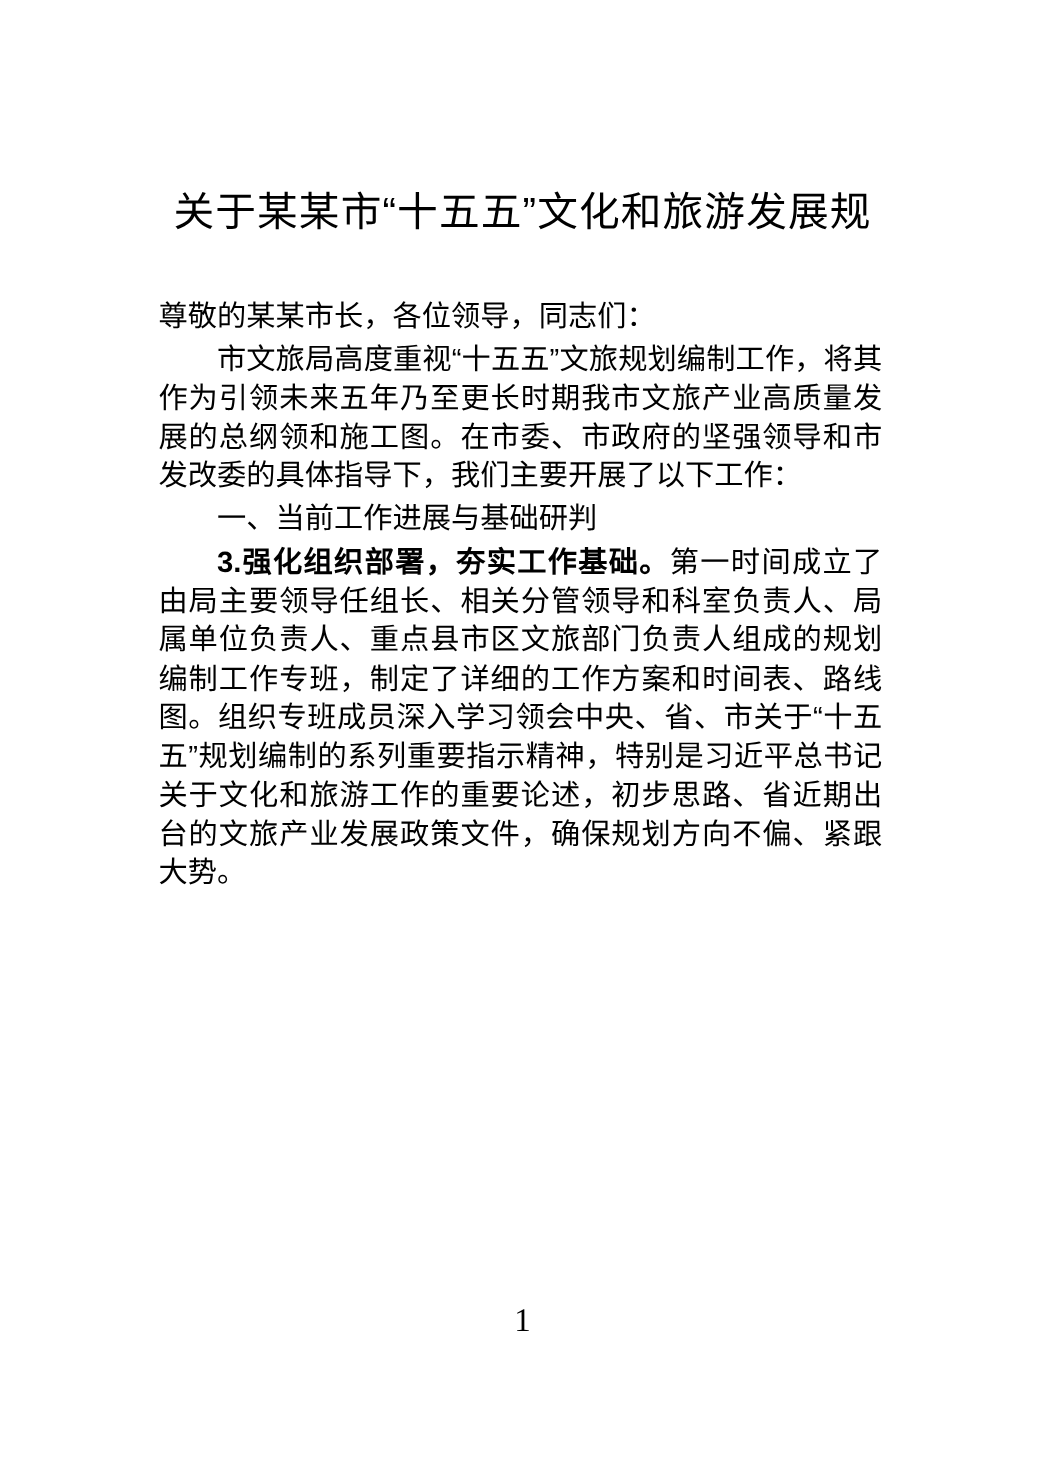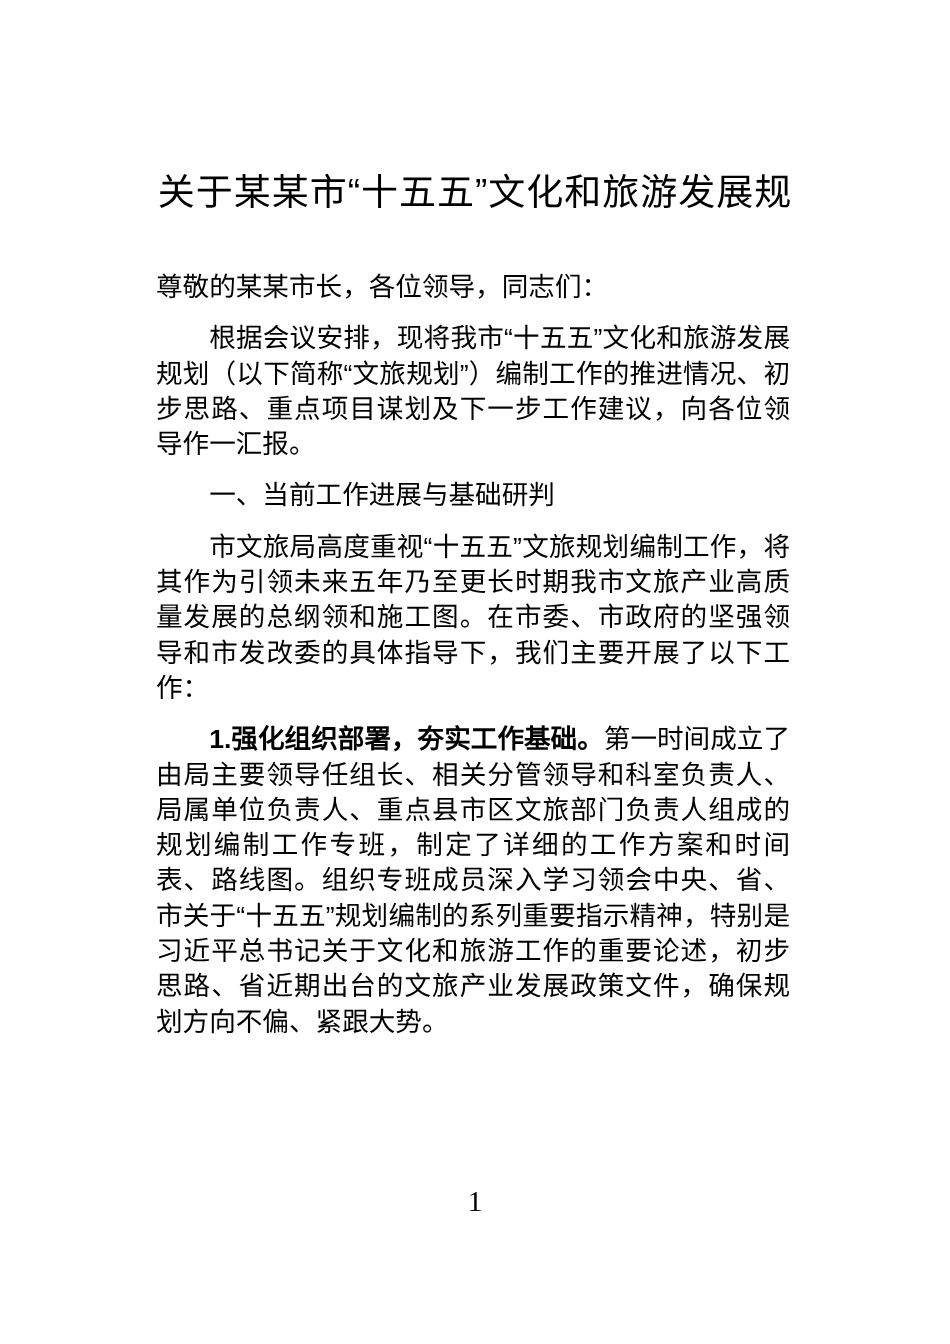--- a/index.html
+++ b/index.html
@@ -28,21 +28,21 @@
   .title-line { display: block; }
   .doc-body {
     margin: 44px 0 0 140px;
     width: 666px;
     font-size: 26.6px;
     line-height: 35.3px;
     text-align: justify;
     text-justify: inter-ideograph;
   }
   .para {
-    margin: 16px;
+    margin: 4px;
     padding: 0;
     text-indent: 2em;
   }
   .para.no-indent { text-indent: 0; }
   .bold-lead { font-weight: bold; }
   .page-number {
     position: absolute;
     left: 0;
     right: 0;
     top: 1184px;
@@ -59,26 +59,25 @@
 <div class="page">
 
   <h1 class="doc-title">
     <span class="title-line">关于某某市“十五五”文化和旅游发展规</span>
   </h1>
 
   <div class="doc-body">
 
     <p class="para no-indent"><span>尊敬的某某市长，各位领导，同志们：</span></p>
 
-    <p class="para"><span>根据会议安排，现将我市“十五五”文化和旅游发展规划（以下简称“文旅规划”）编制工作的推进情况、初步思路、重点项目谋划及下一步工作建议，向各位领导作一汇报。</span></p>
+
+    <p class="para"><span>市文旅局高度重视“十五五”文旅规划编制工作，将其作为引领未来五年乃至更长时期我市文旅产业高质量发展的总纲领和施工图。在市委、市政府的坚强领导和市发改委的具体指导下，我们主要开展了以下工作：</span></p>
 
     <p class="para"><span>一、当前工作进展与基础研判</span></p>
 
-    <p class="para"><span>市文旅局高度重视“十五五”文旅规划编制工作，将其作为引领未来五年乃至更长时期我市文旅产业高质量发展的总纲领和施工图。在市委、市政府的坚强领导和市发改委的具体指导下，我们主要开展了以下工作：</span></p>
-
-    <p class="para"><span class="bold-lead">1.强化组织部署，夯实工作基础。</span><span>第一时间成立了由局主要领导任组长、相关分管领导和科室负责人、局属单位负责人、重点县市区文旅部门负责人组成的规划编制工作专班，制定了详细的工作方案和时间表、路线图。组织专班成员深入学习领会中央、省、市关于“十五五”规划编制的系列重要指示精神，特别是习近平总书记关于文化和旅游工作的重要论述，初步思路、省近期出台的文旅产业发展政策文件，确保规划方向不偏、紧跟大势。</span></p>
+    <p class="para"><span class="bold-lead">3.强化组织部署，夯实工作基础。</span><span>第一时间成立了由局主要领导任组长、相关分管领导和科室负责人、局属单位负责人、重点县市区文旅部门负责人组成的规划编制工作专班，制定了详细的工作方案和时间表、路线图。组织专班成员深入学习领会中央、省、市关于“十五五”规划编制的系列重要指示精神，特别是习近平总书记关于文化和旅游工作的重要论述，初步思路、省近期出台的文旅产业发展政策文件，确保规划方向不偏、紧跟大势。</span></p>
 
 
   </div>
 
   <div class="page-number">1</div>
 
 </div>
 
 </body></html>

